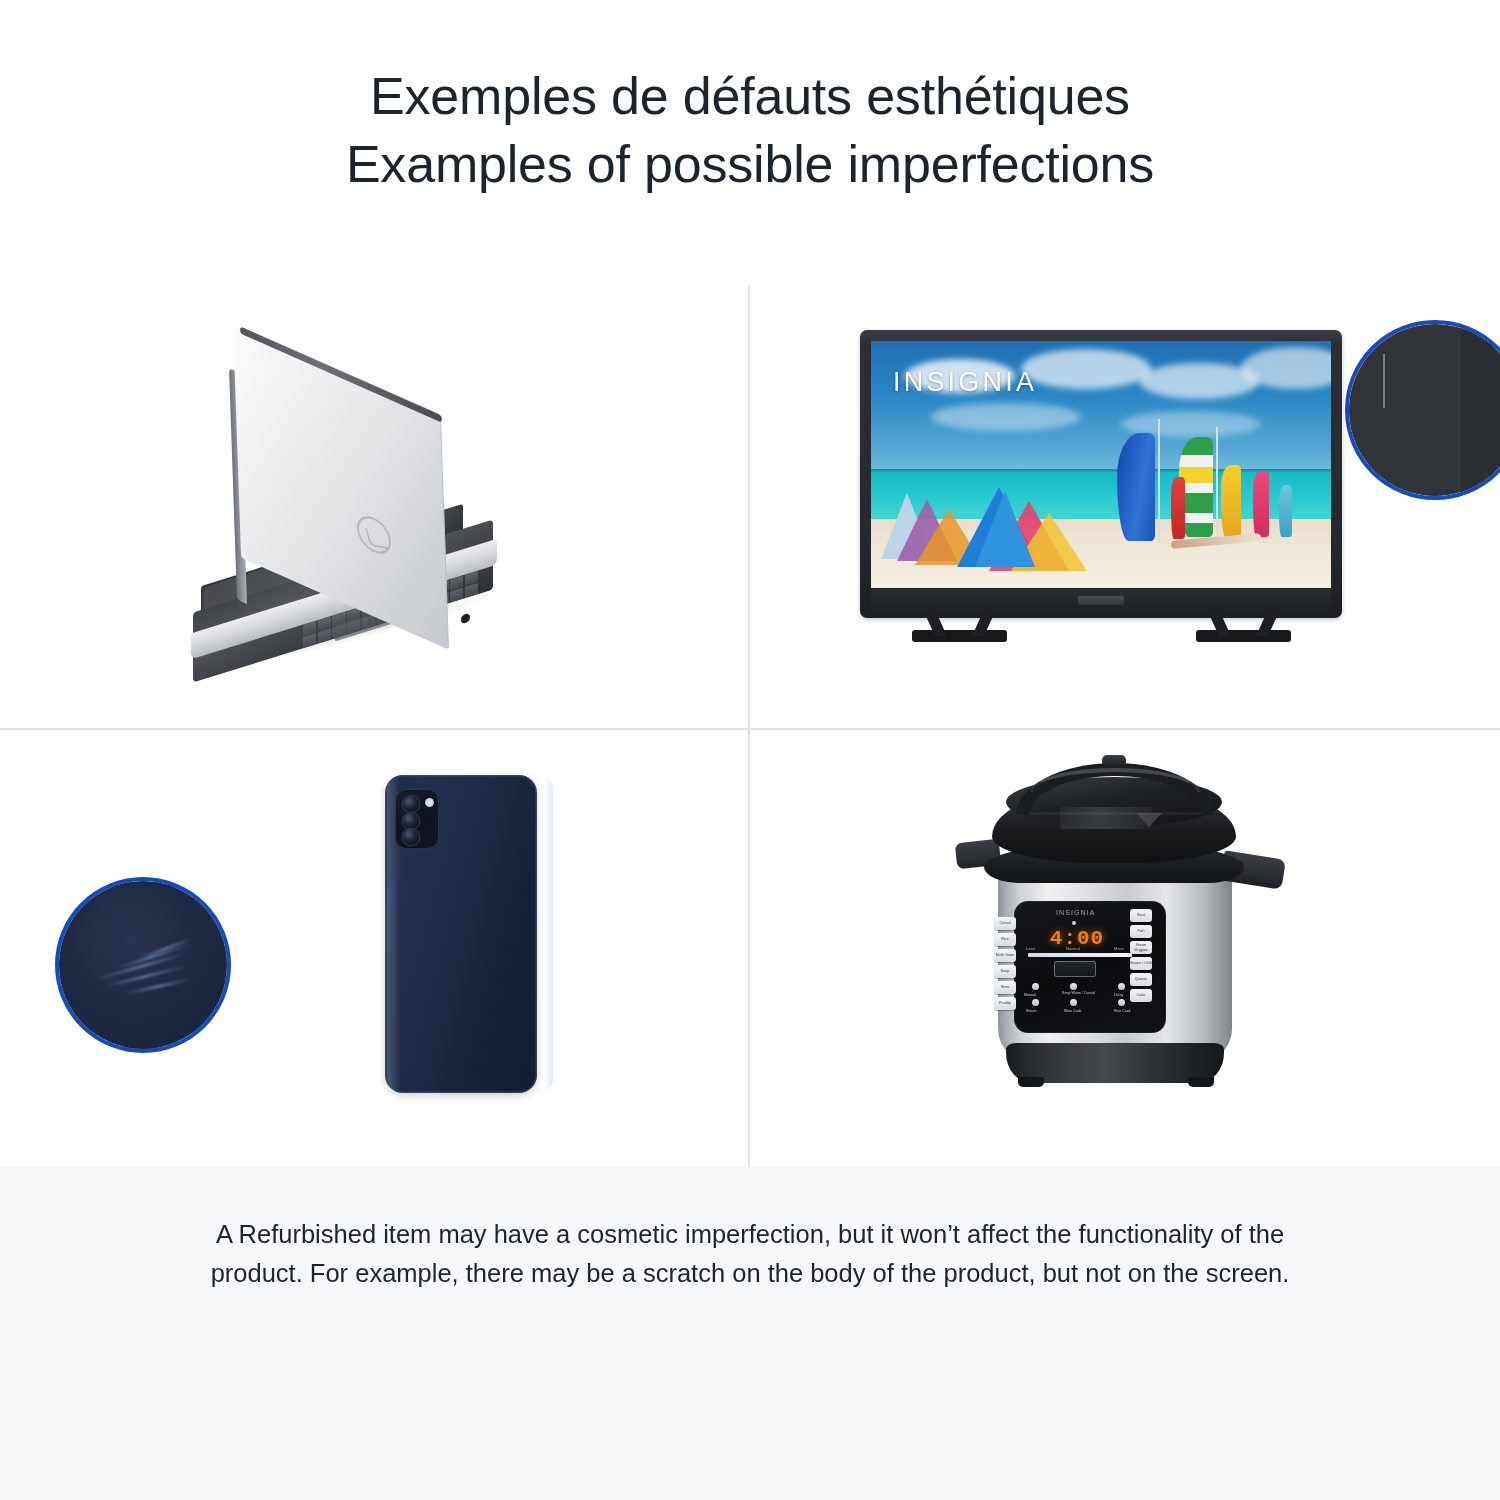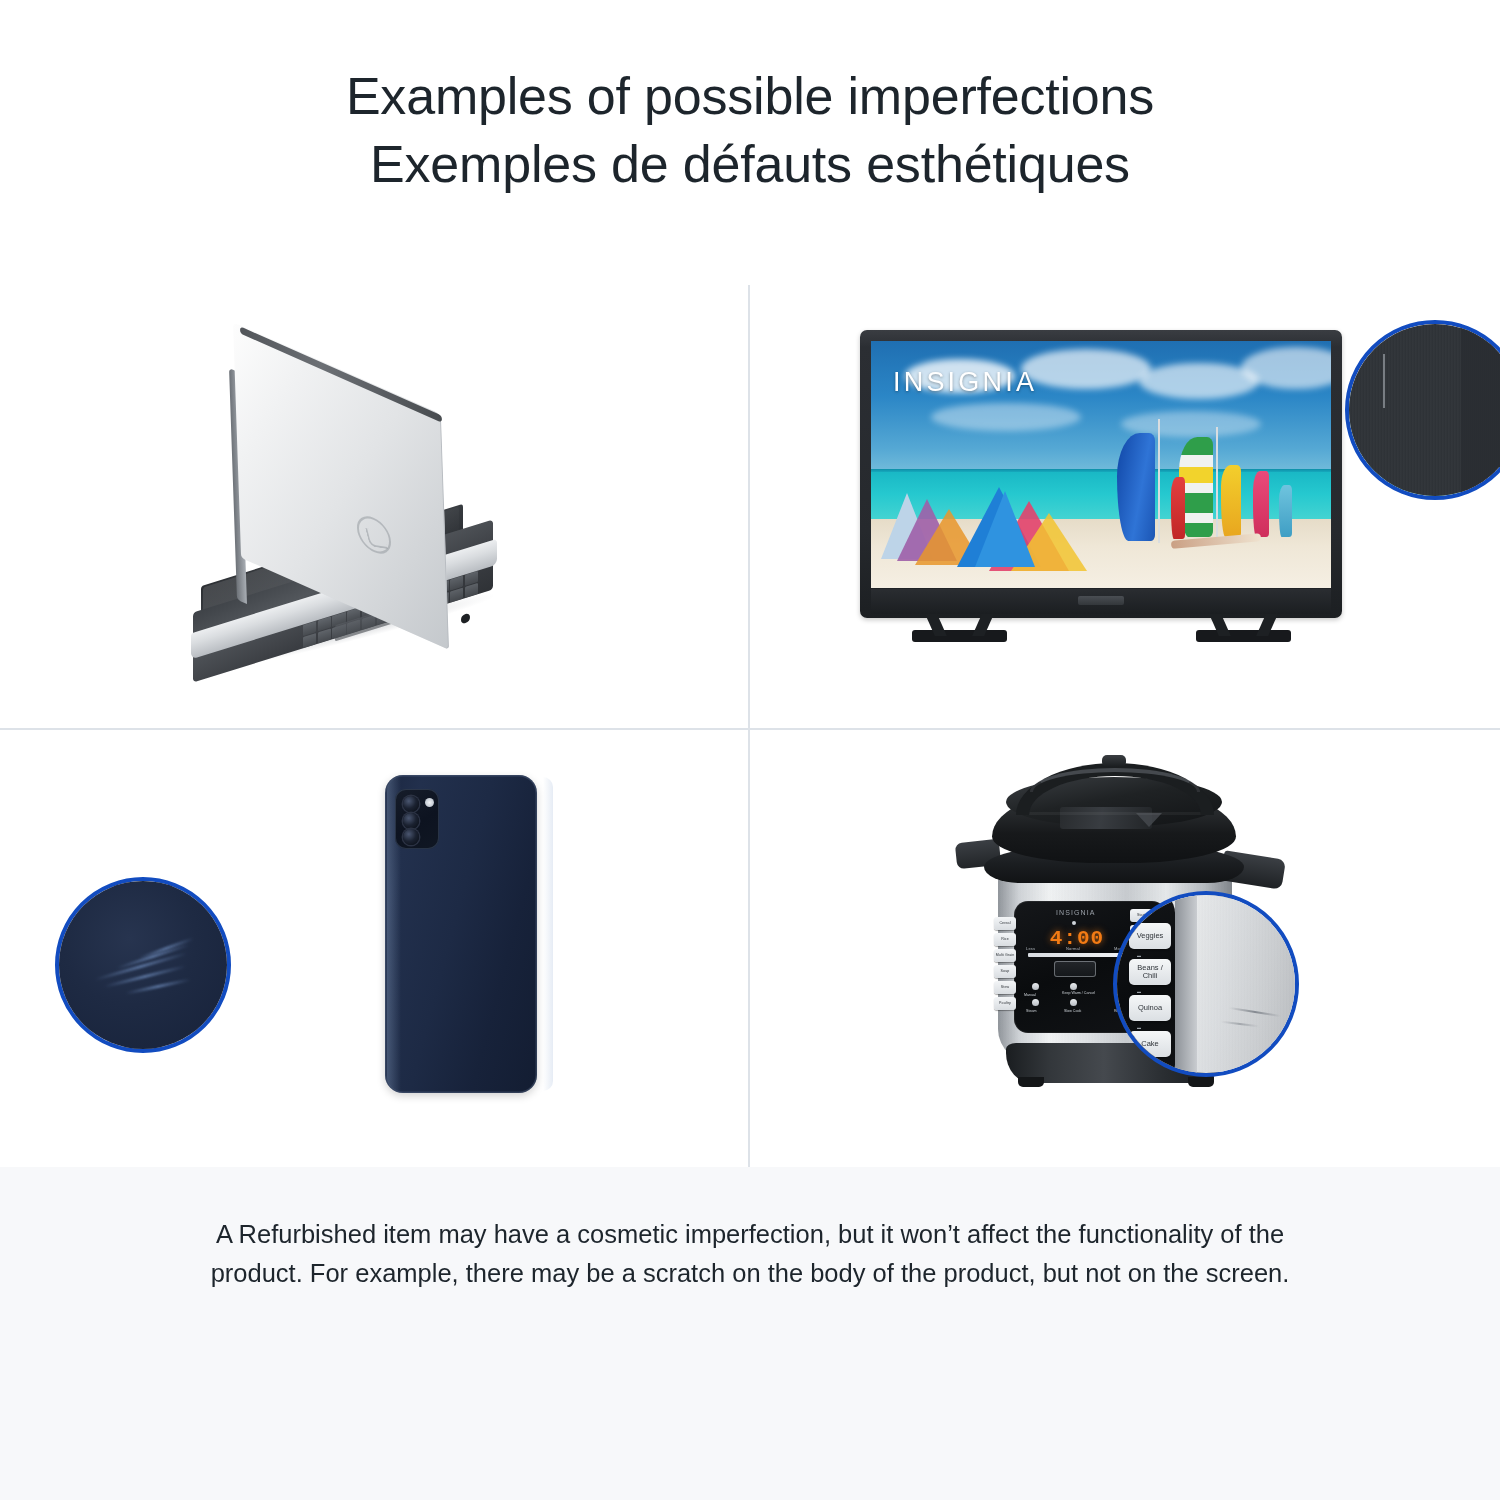--- a/index.html
+++ b/index.html
@@ -663,22 +663,22 @@
     font-weight: 400;
   }
   .para-fr { margin-top: 28px; }
 </style>
 </head>
 <body>
 
 <div id="page">
 
   <div class="header">
+    <div class="title-line">Exemples de défauts esthétiques</div>
     <div class="title-line">Examples of possible imperfections</div>
-    <div class="title-line">Exemples de défauts esthétiques</div>
   </div>
 
   <div class="grid">
     <div class="vline"></div>
     <div class="hline"></div>
 
     <div class="cell cell-tl">
       <div class="stage">
         <div class="lt-wrap">
           <div class="lt-shadow"></div>
@@ -883,39 +883,20 @@
             <div class="pc-btn-col pc-btn-right">
               <div class="pc-btn">Start</div>
               <div class="pc-btn">Fish</div>
               <div class="pc-btn">Steam Veggies</div>
               <div class="pc-btn">Beans / Chili</div>
               <div class="pc-btn">Quinoa</div>
               <div class="pc-btn">Cake</div>
             </div>
           </div>
 
-          <div class="mag pc-mag">
-            <div class="pc-mag-fill"></div>
-            <div class="pc-mag-brush"></div>
-            <div class="pc-mag-panel">
-              
-              
-            </div>
-            <div class="pc-mag-steel"></div>
-            <div class="pc-mag-smalllbl" style="top:24px;">▬</div>
-            <div class="pc-mag-btn" style="top:28px;">Veggies</div>
-            <div class="pc-mag-smalllbl" style="top:58px;">▬</div>
-            <div class="pc-mag-btn" style="top:64px;">Beans / Chili</div>
-            <div class="pc-mag-smalllbl" style="top:94px;">▬</div>
-            <div class="pc-mag-btn" style="top:100px;">Quinoa</div>
-            <div class="pc-mag-smalllbl" style="top:130px;">▬</div>
-            <div class="pc-mag-btn" style="top:136px;">Cake</div>
-            <div class="pc-mag-scratch"></div>
-            <div class="pc-mag-scratch2"></div>
-          </div>
 
         </div>
       </div>
     </div>
   </div>
 
   <div class="footer">
     <div class="para">A Refurbished item may have a cosmetic imperfection, but it won’t affect the functionality of the product. For example, there may be a scratch on the body of the product, but not on the screen.</div>
   </div>
 

